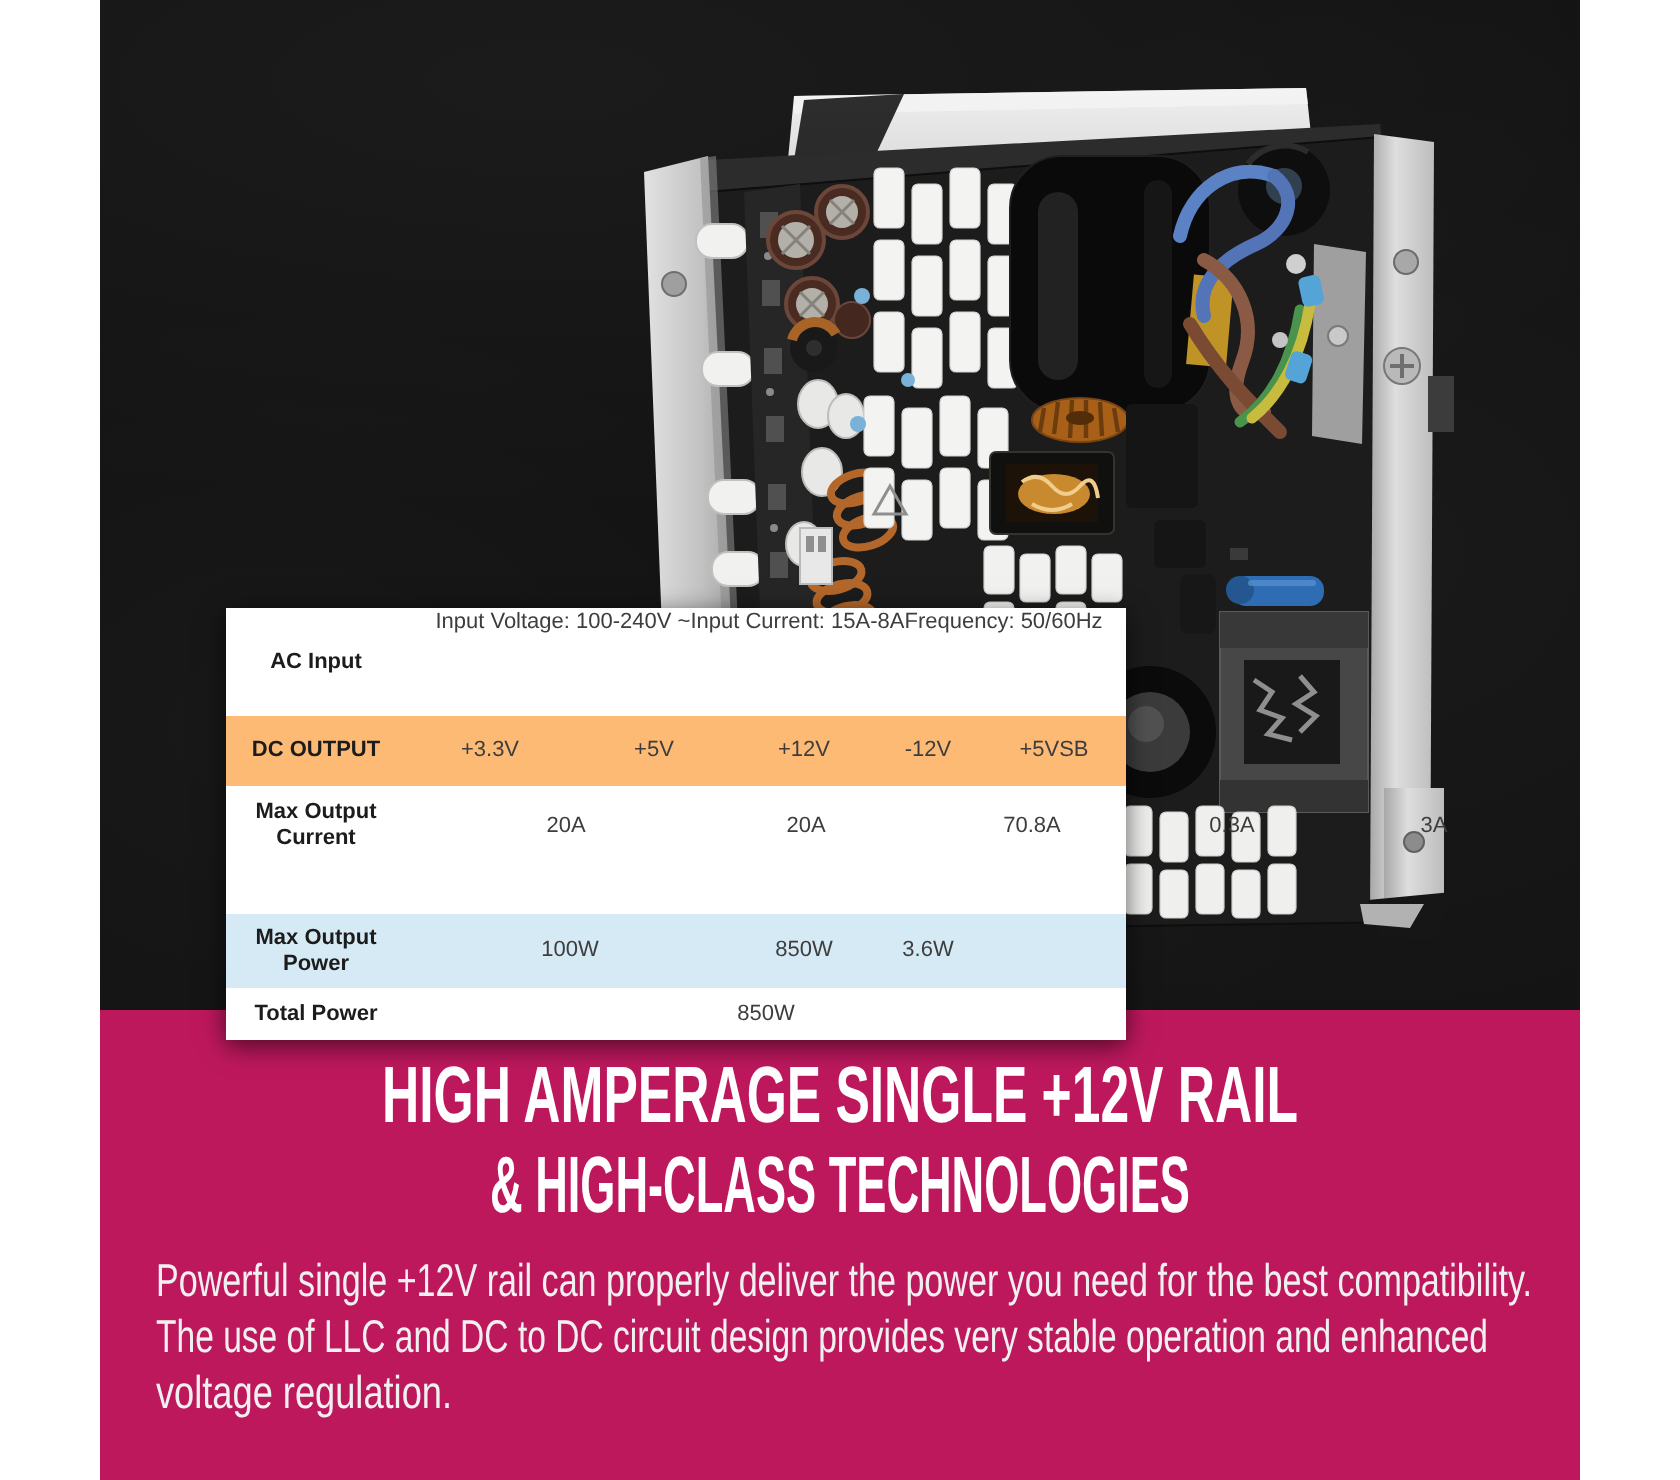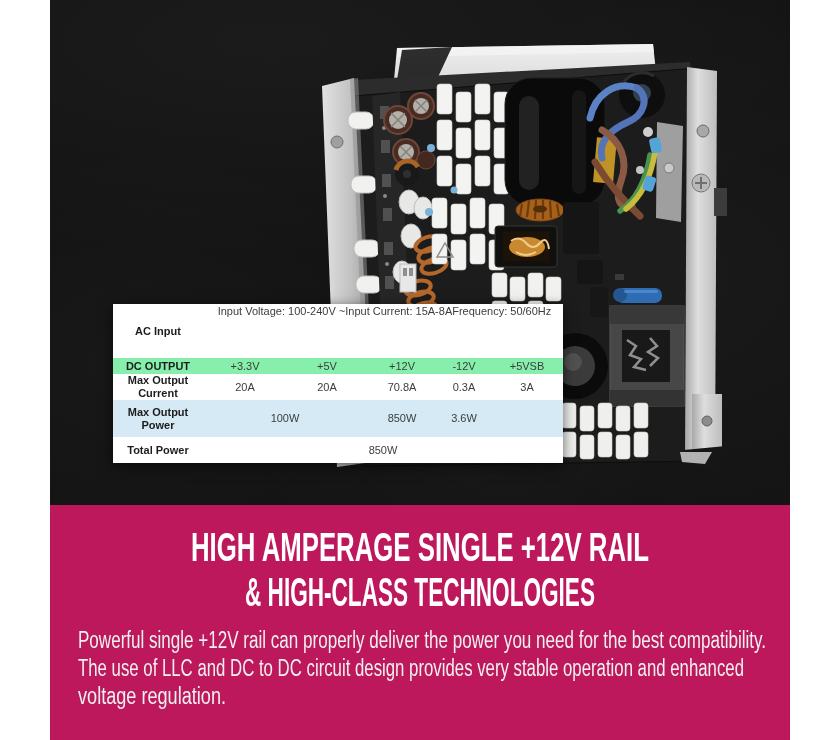--- a/index.html
+++ b/index.html
@@ -13,23 +13,23 @@
       radial-gradient(420px 320px at 12% 72%, rgba(255,255,255,.022), transparent 70%),
       radial-gradient(300px 200px at 55% 90%, rgba(255,255,255,.02), transparent 70%),
       #131313;}
   .black-zone{position:absolute;left:0;top:505px;width:740px;height:261px;background:#be185d;}
   .psu-svg{position:absolute;left:0;top:0;}
   
   .spec-table{position:absolute;left:63px;top:304px;width:450px;background:#ffffff;
     box-shadow:0 3px 12px rgba(0,0,0,.6);font-size:11px;color:#3d3d3d;}
   .trow{display:grid;grid-template-columns:90px 84px 80px 70px 54px 72px;align-items:stretch;}
   .r-ac{height:54px;}
-  .r-dc{height:16px;background:#86efac;}
-  .r-cur{height:26px;}
-  .r-pow{height:37px;background:#d5eaf5;}
+  .r-dc{height:35px;background:#fdba74;}
+  .r-cur{height:40px;gap:38px;}
+  .r-pow{height:37px;background:#d5eaf5;margin-top:24px;}
   .r-tot{height:26px;}
   .cell{display:flex;align-items:center;justify-content:center;text-align:center;line-height:13px;}
   .lbl{font-weight:bold;color:#1c1c1c;padding:0 6px;}
   .ac-vals{grid-column:2/7;align-items:flex-start;justify-content:center;
     text-align:left;line-height:15px;padding-left:3px;}
   .span-2{grid-column:2/4;}
   .c4{grid-column:4;} .c5{grid-column:5;} .c6{grid-column:6;}
   .span-all{grid-column:2/7;}
   
   .copy-svg{position:absolute;left:0;top:0;}

